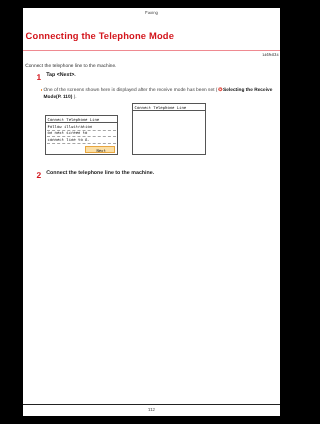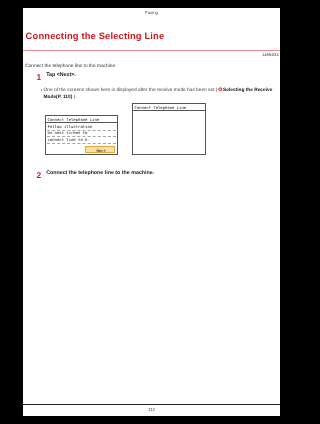--- a/index.html
+++ b/index.html
@@ -28,21 +28,21 @@
   .btnhl{position:absolute;box-sizing:border-box;border:1.1px solid #e8a63f;background:#fbdfa6;}
 
   .page-no{left:0;bottom:4.2px;width:100%;text-align:center;font-size:4.3px;color:#333;}
   .footrule{left:0;bottom:11px;width:257px;height:0.8px;background:#222;}
 </style>
 </head>
 <body>
 
 <div class="page">
   <div class="abs hdr">Faxing</div>
-  <div class="abs title">Connecting the Selecting Line</div>
+  <div class="abs title">Connecting the Telephone Mode</div>
   <div class="abs titlerule"></div>
   <div class="abs refno">1469-024</div>
   <div class="abs intro">Connect the telephone line to the machine.</div>
 
   <div class="abs stepnum" style="left:13.4px;top:64.6px">1</div>
   <div class="abs steptext" style="left:23.2px;top:64.4px">Tap &lt;Next&gt;.</div>
 
   <div class="bul" style="left:17.6px;top:81.2px"></div>
   <div class="btext" style="left:20.6px;top:79.2px;width:238px"><span>One of the screens shown here is displayed after the receive mode has been set (</span><span class="linkico"><svg viewBox="0 0 12 12" width="100%" height="100%">
           <circle cx="6" cy="6" r="5.4" fill="#e2574c"></circle>

